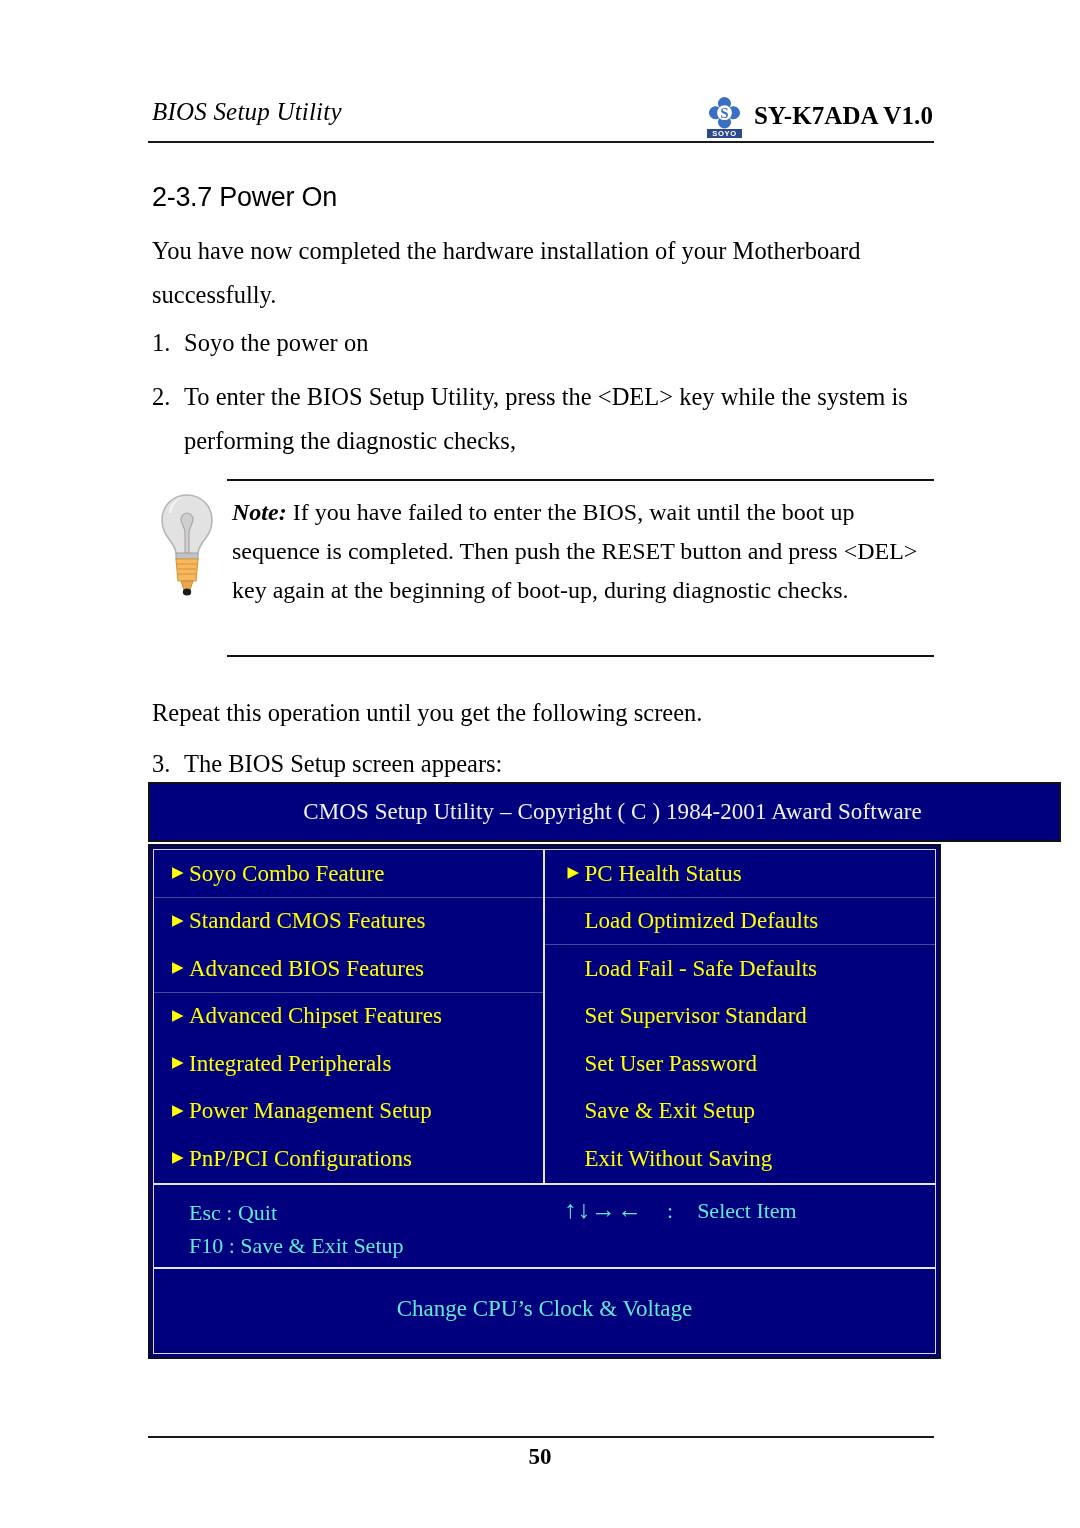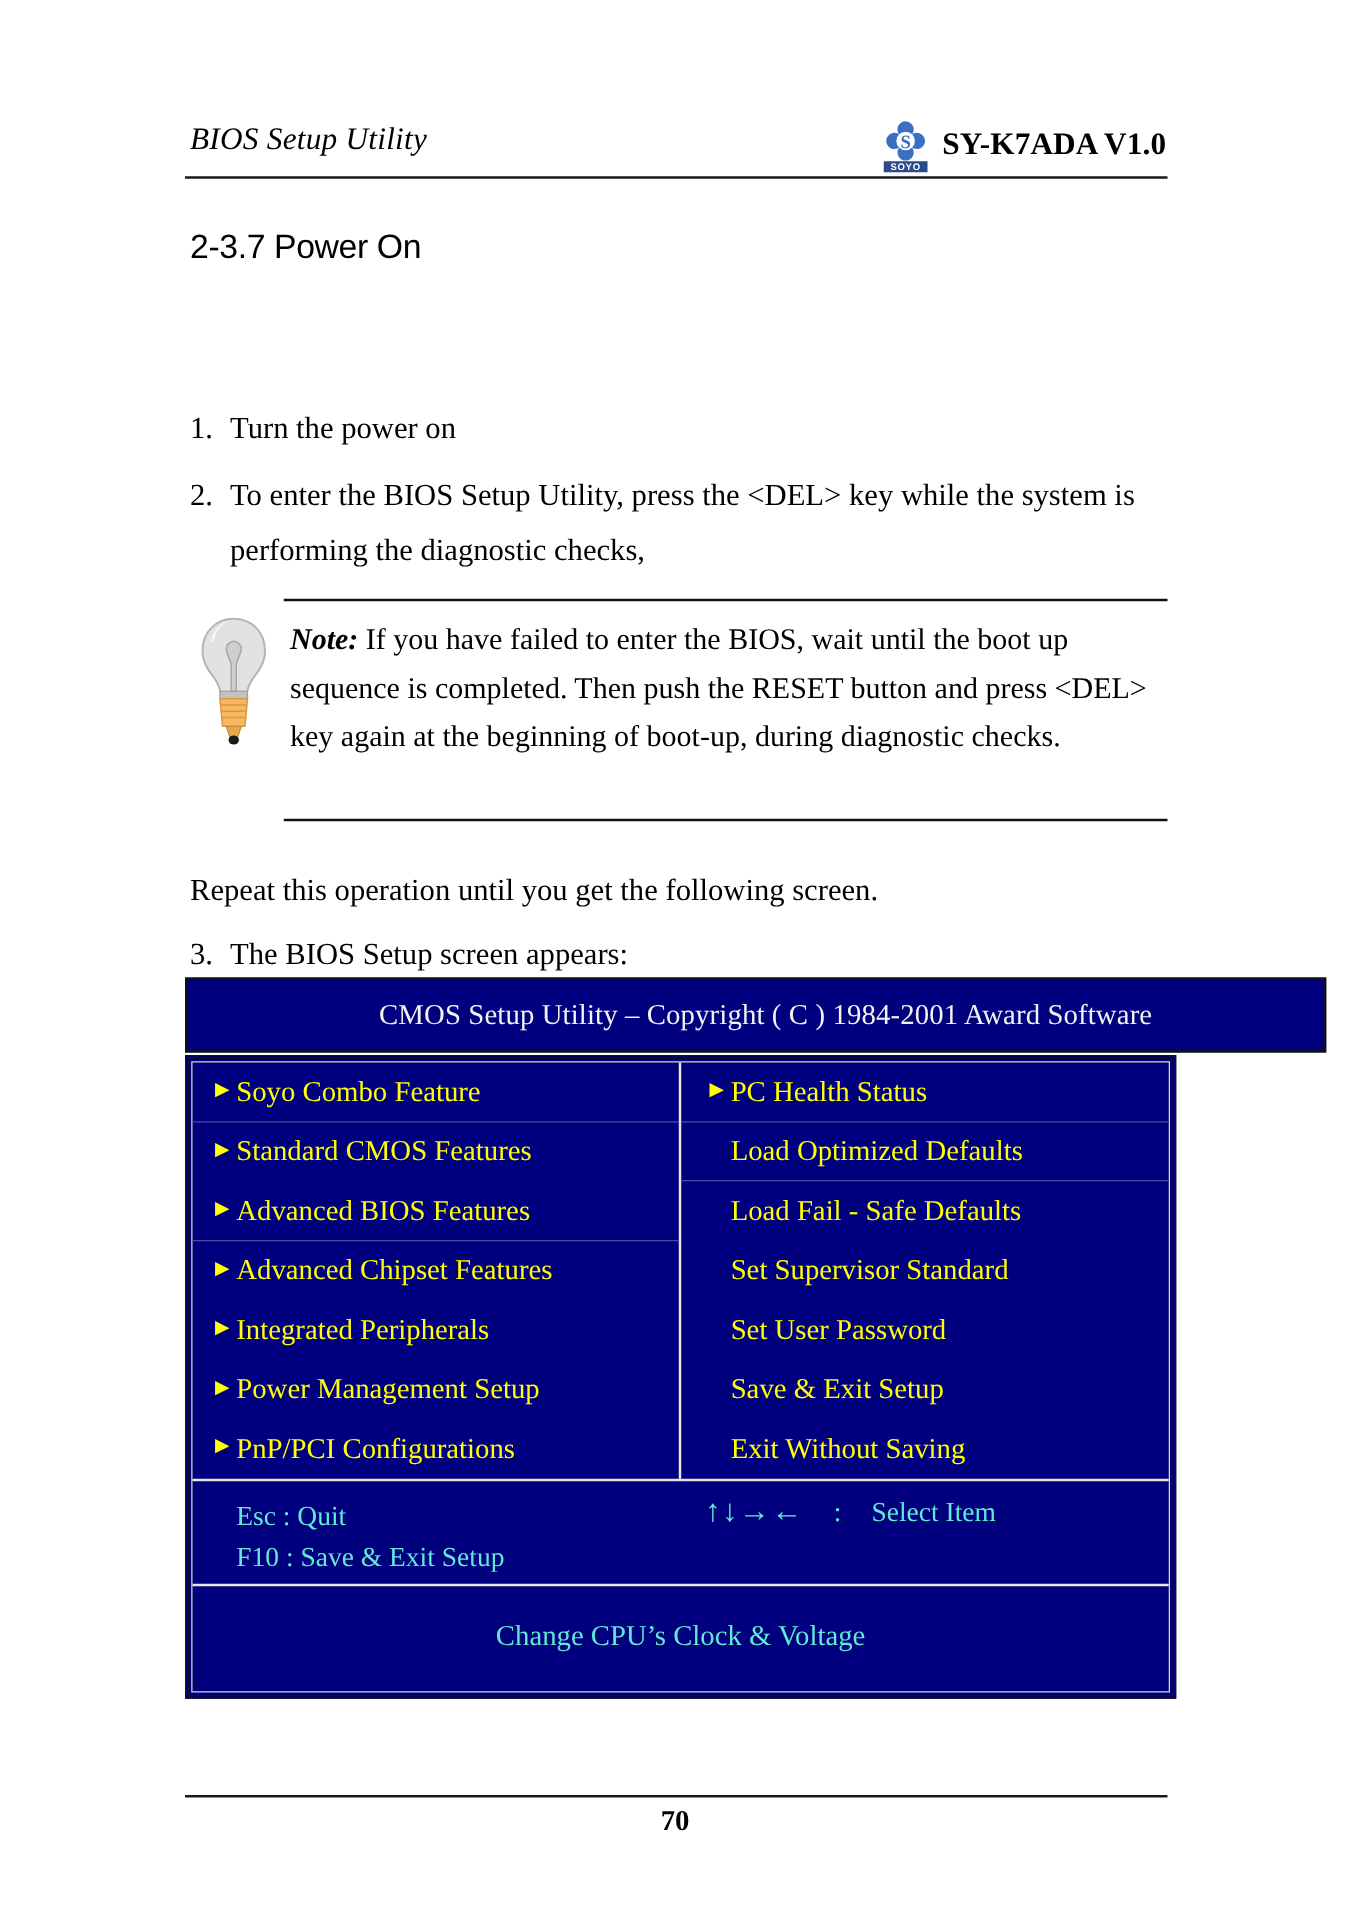--- a/index.html
+++ b/index.html
@@ -315,24 +315,25 @@
           <text x="19.5" y="42.3" font-family="'Liberation Sans', sans-serif" font-size="7.6" font-weight="bold" fill="#ffffff" text-anchor="middle" letter-spacing="0.6">SOYO</text>
         </svg>
       </span>
       <span class="model-name">SY-K7ADA V1.0</span>
     </div>
   </div>
   <div class="header-rule"></div>
 
   <div class="section-heading">2-3.7 Power On</div>
 
+  <div class="para para-intro">You have now completed the hardware installation of your Motherboard successfully.</div>
 
   <div class="list-item li-1">
     <span class="list-num">1.</span>
-    <span class="list-body">Turn the power on</span>
+    <span class="list-body">Soyo the power on</span>
   </div>
 
   <div class="list-item li-2">
     <span class="list-num">2.</span>
     <span class="list-body">To enter the BIOS Setup Utility, press the &lt;DEL&gt; key while the system is performing the diagnostic checks,</span>
   </div>
 
   <div class="note-box">
     <div class="note-rule-top"></div>
     <div class="bulb">
@@ -453,15 +454,15 @@
 
         <div class="bios-helpbar">
           <span class="bios-helpbar-text">Change CPU’s Clock &amp; Voltage</span>
         </div>
 
       </div>
     </div>
   </div>
 
   <div class="footer-rule"></div>
-  <div class="page-number">70</div>
+  <div class="page-number">50</div>
 
 </div>
 
 </body></html>

